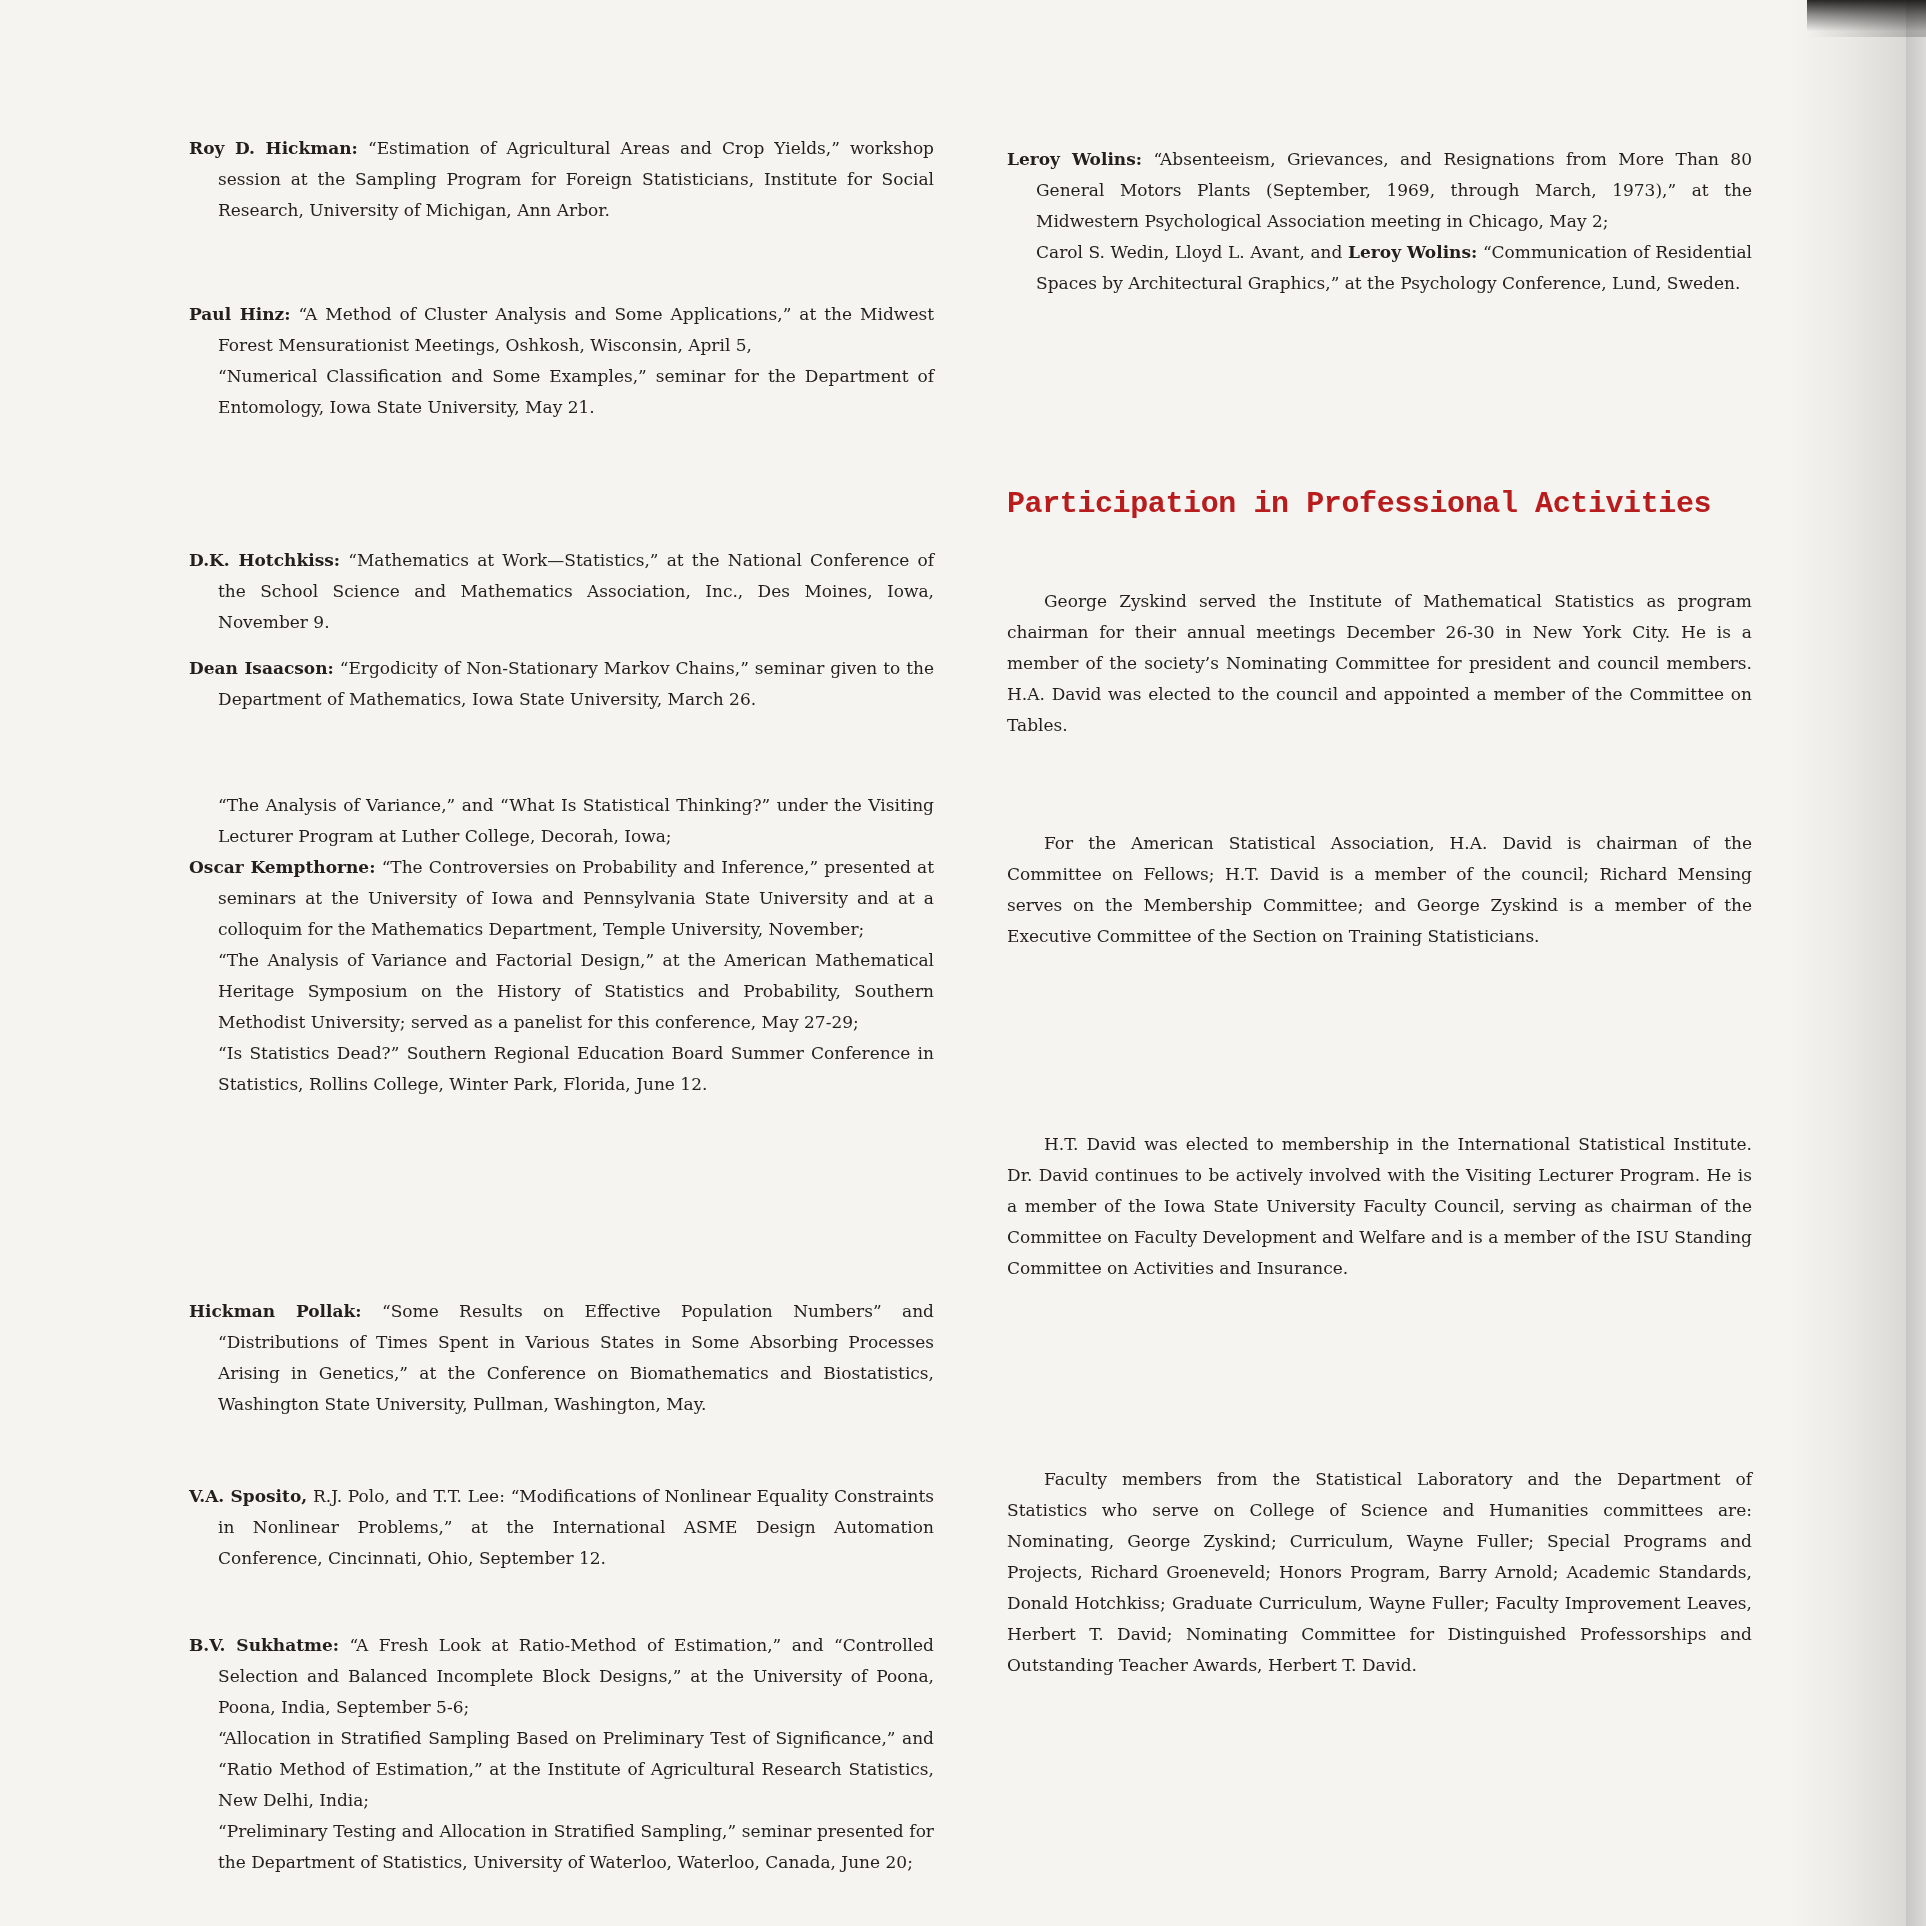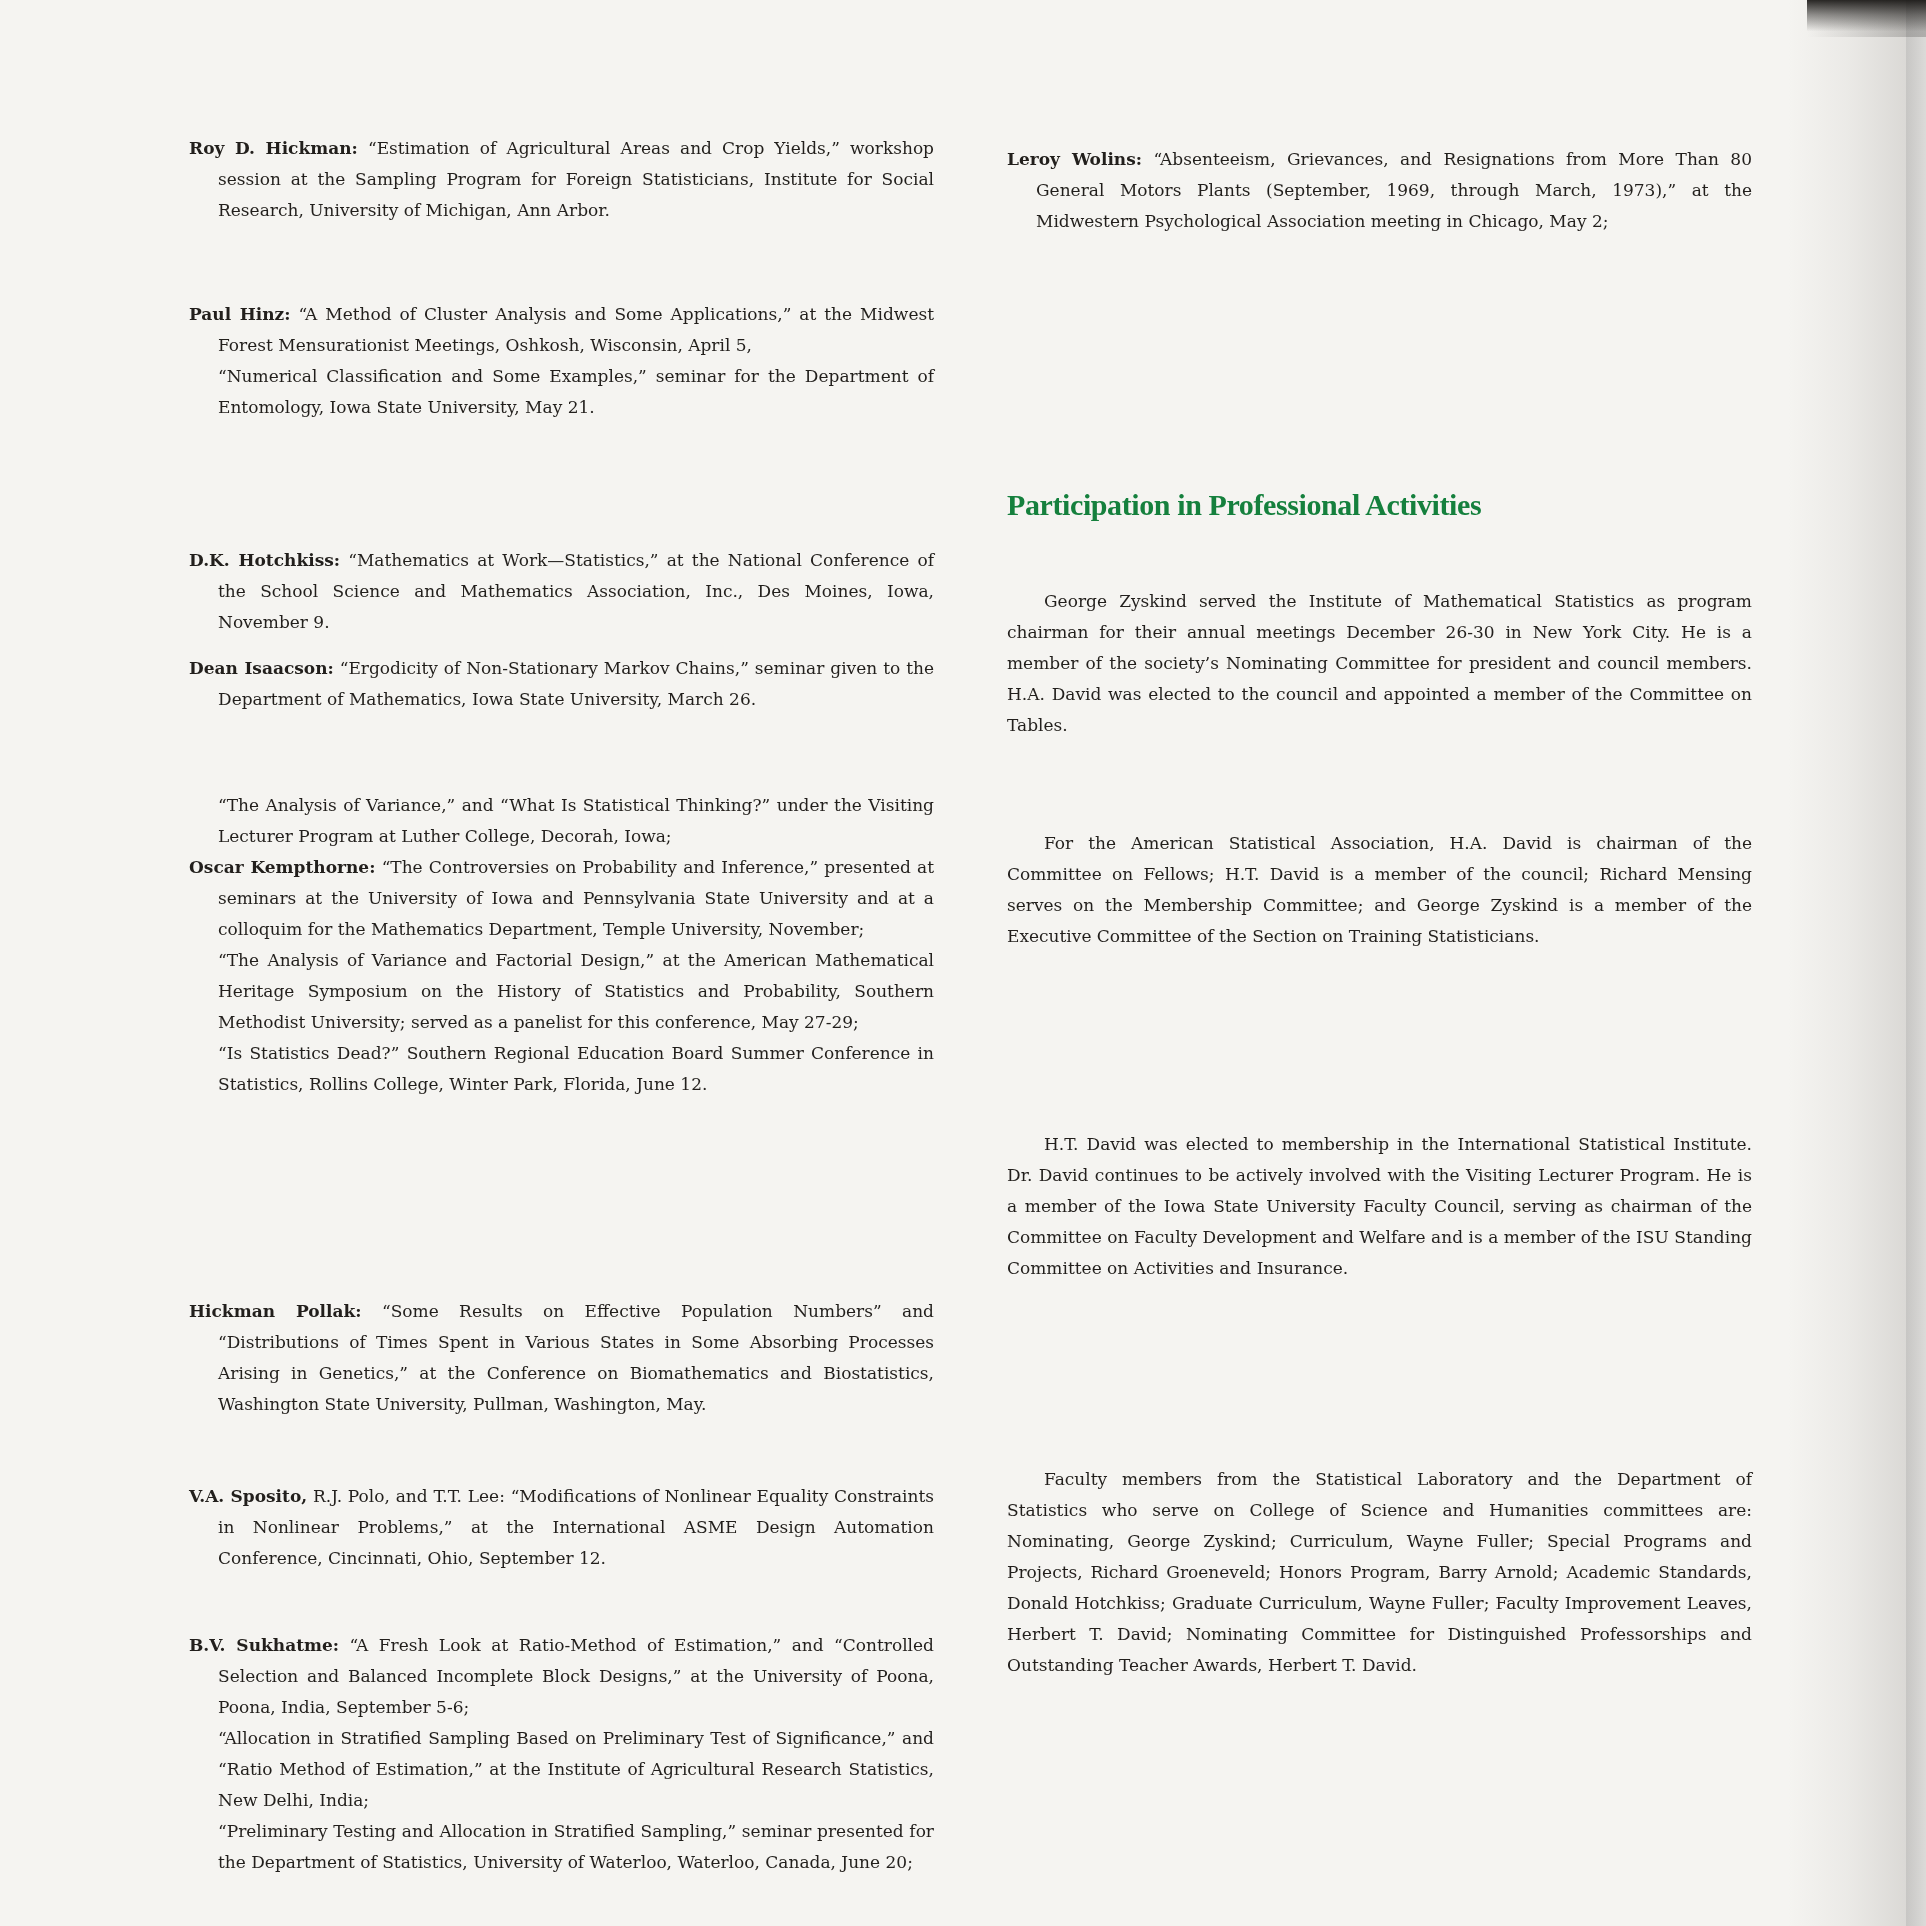--- a/index.html
+++ b/index.html
@@ -22,25 +22,25 @@
   .entry,.para{
     font-size:17px;line-height:31px;
     color:#221f1c;
     text-align:justify;
   }
   .seg{padding-left:29px;text-indent:0;}
   .seg.first{text-indent:-29px;}
   .para{text-indent:37px;}
   b{font-weight:bold;}
   .heading{
-    font-family:Liberation Serif, serif;
+    font-family:Liberation Mono, monospace;
     font-weight:bold;
     font-size:30px;line-height:35px;
     letter-spacing:-0.4px;
-    color:#15803d;
+    color:#b91c1c;
     white-space:nowrap;
     text-align:left;
   }
   .edge-shadow{
     position:absolute;top:0;left:1787px;width:119px;height:100%;
     background:linear-gradient(to right,
       rgba(80,75,70,0) 0%,
       rgba(80,75,70,0.06) 50%,
       rgba(80,75,70,0.16) 100%);
     pointer-events:none;
@@ -90,20 +90,21 @@
       <div class="block entry" style="top: 1630px;">
         <div class="seg first"><b>B.V. Sukhatme:</b><span> “A Fresh Look at Ratio-Method of Estimation,” and “Controlled Selection and Balanced Incomplete Block Designs,” at the University of Poona, Poona, India, September 5-6;</span></div>
         <div class="seg"><span>“Allocation in Stratified Sampling Based on Preliminary Test of Significance,” and “Ratio Method of Estimation,” at the Institute of Agricultural Research Statistics, New Delhi, India;</span></div>
         <div class="seg"><span>“Preliminary Testing and Allocation in Stratified Sampling,” seminar presented for the Department of Statistics, University of Waterloo, Waterloo, Canada, June 20;</span></div>
       </div>
     </div>
   <div id="right-col" class="col">
     <div class="block heading" style="top:487px">Participation in Professional Activities</div>
   <div class="block entry" style="top: 144px;">
         <div class="seg first"><b>Leroy Wolins:</b><span> “Absenteeism, Grievances, and Resignations from More Than 80 General Motors Plants (September, 1969, through March, 1973),” at the Midwestern Psychological Association meeting in Chicago, May 2;</span></div>
+        <div class="seg"><span>Carol S. Wedin, Lloyd L. Avant, and </span><b>Leroy Wolins:</b><span> “Communication of Residential Spaces by Architectural Graphics,” at the Psychology Conference, Lund, Sweden.</span></div>
       </div>
       <div class="block para" style="top: 586px;">George Zyskind served the Institute of Mathematical Statistics as program chairman for their annual meetings December 26-30 in New York City. He is a member of the society’s Nominating Committee for president and council members. H.A. David was elected to the council and appointed a member of the Committee on Tables.</div>
       <div class="block para" style="top: 828px;">For the American Statistical Association, H.A. David is chairman of the Committee on Fellows; H.T. David is a member of the council; Richard Mensing serves on the Membership Committee; and George Zyskind is a member of the Executive Committee of the Section on Training Statisticians.</div>
       <div class="block para" style="top: 1129px;">H.T. David was elected to membership in the International Statistical Institute. Dr. David continues to be actively involved with the Visiting Lecturer Program. He is a member of the Iowa State University Faculty Council, serving as chairman of the Committee on Faculty Development and Welfare and is a member of the ISU Standing Committee on Activities and Insurance.</div>
       <div class="block para" style="top: 1464px;">Faculty members from the Statistical Laboratory and the Department of Statistics who serve on College of Science and Humanities committees are: Nominating, George Zyskind; Curriculum, Wayne Fuller; Special Programs and Projects, Richard Groeneveld; Honors Program, Barry Arnold; Academic Standards, Donald Hotchkiss; Graduate Curriculum, Wayne Fuller; Faculty Improvement Leaves, Herbert T. David; Nominating Committee for Distinguished Professorships and Outstanding Teacher Awards, Herbert T. David.</div>
     </div>
 
   <div class="edge-shadow"></div>
 </div>
 

